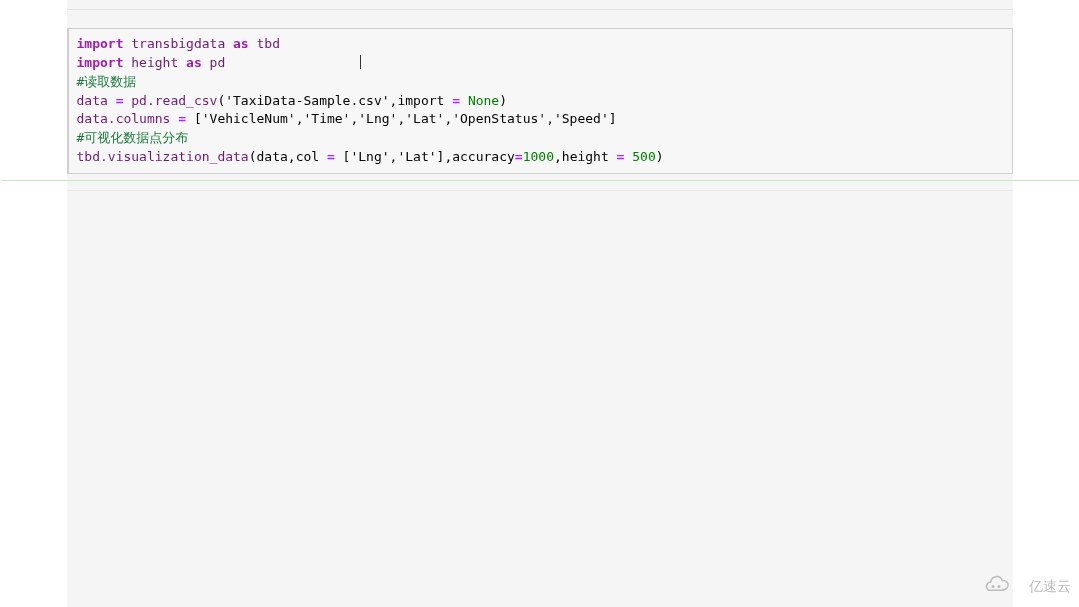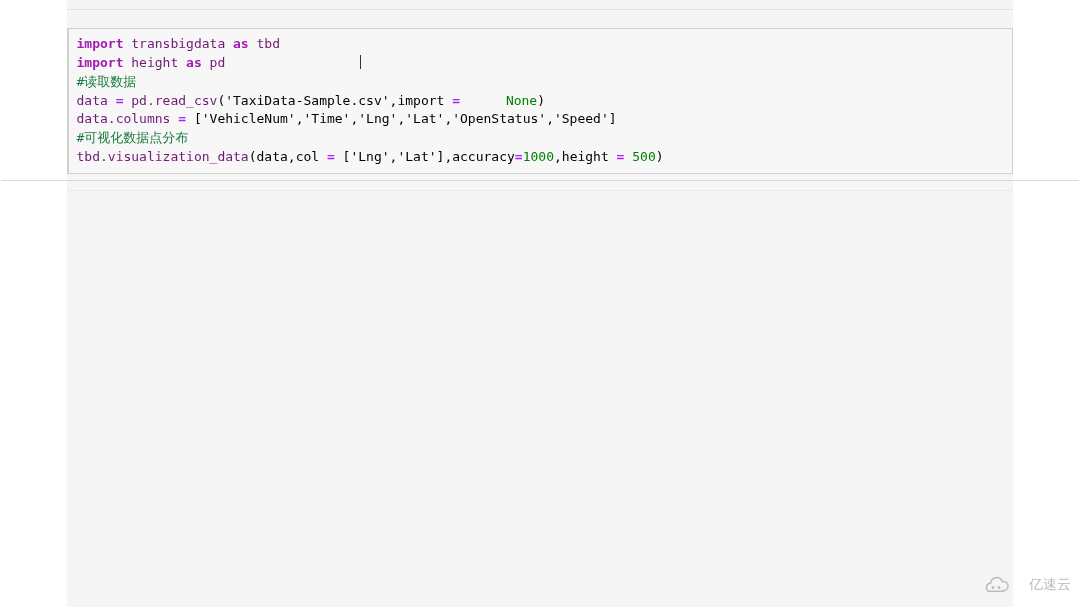--- a/index.html
+++ b/index.html
@@ -74,39 +74,39 @@
       width: 1px;
       height: 14px;
       background: #333;
       left: 291px;
       top: 26px;
     }
     .tok-keyword { color: #a21caf; font-weight: bold; text-align: center; }
     .tok-operator { color: #aa22ff; font-weight: bold; }
     .tok-comment-cn { color: #1a7a3c; }
     .tok-string { color: #000000; }
-    .tok-builtin { color: #008000; margin-left: 38px; }
+    .tok-builtin { color: #008000; }
     .tok-number { color: #008000; }
     .tok-name { color: #701a75; }
     .output-cell {
       background: #f5f5f5;
       min-height: 440px;
       margin-top: 16px;
       border-top: 1px solid #e8e8e8;
     }
     .watermark {
       position: absolute;
       right: 8px;
       bottom: 8px;
       display: flex;
-      align-items: flex-start;
+      align-items: center;
       gap: 18px;
       color: #bbb;
       font-size: 14px;
-      font-family: Liberation Sans, sans-serif;
+      font-family: Liberation Serif, serif;
     }
     .watermark svg {
       width: 30px;
       height: 20px;
     }
   </style>
 </head>
 <body>
 
 <div class="notebook-container">

